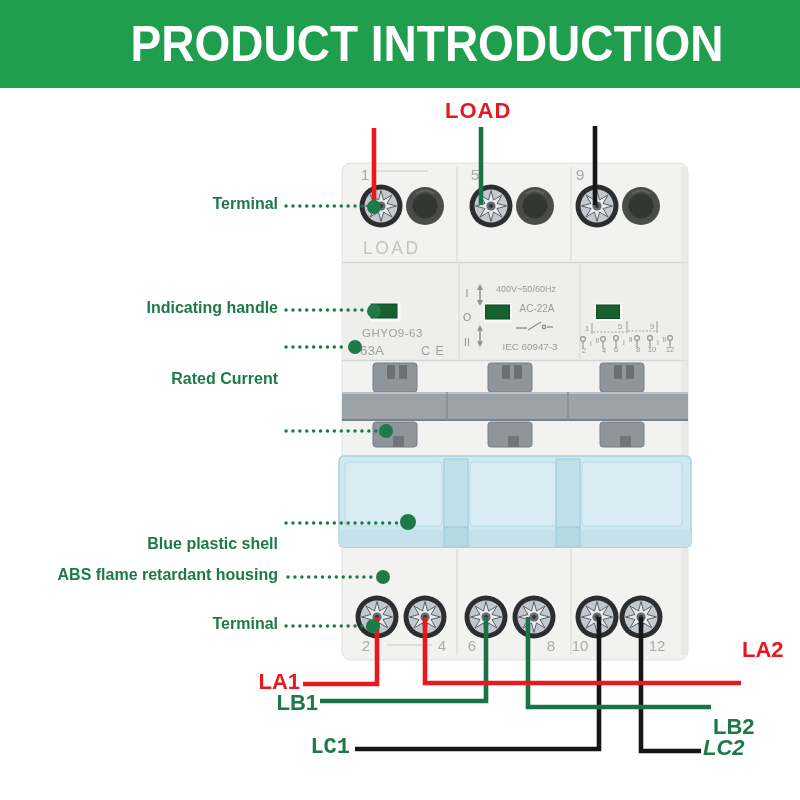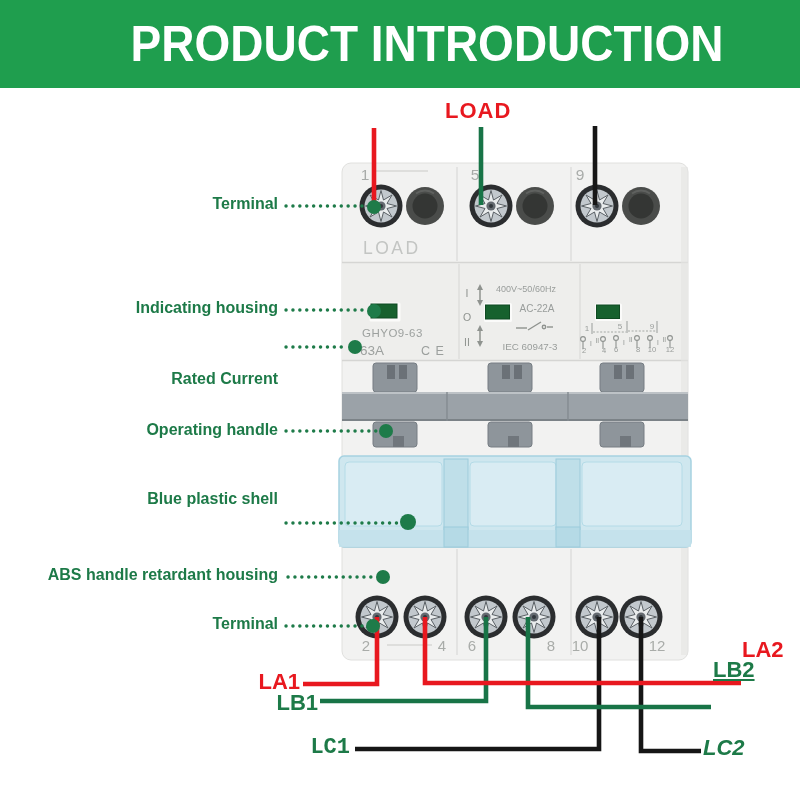--- a/index.html
+++ b/index.html
@@ -11,29 +11,29 @@
              transform:scaleY(1.08);white-space:nowrap;}
   svg.scene{position:absolute;left:0;top:0;}
   .lbl{position:absolute;white-space:nowrap;font-weight:bold;font-size:16px;
        color:#1d7a48;line-height:1;}
   .lbl.red{color:#e8181f;}
   .c-load{top:100px;left:445px;font-size:22px;letter-spacing:1px;}
   .c-terminal-top{top:196px;right:522px;}
   .c-indicating{top:300px;right:522px;}
   .c-rated{top:337px;right:522px;margin-top:34px;}
   .c-handle{top:422px;right:522px;}
-  .c-shell{top:491px;right:522px;}
+  .c-shell{top:536px;right:522px;}
   .c-abs{top:567px;right:522px;}
   .c-terminal-bot{top:616px;right:522px;}
   .phase{font-size:22px;}
   .p-la1{top:671px;right:500px;}
   .p-lb1{top:692px;right:482px;margin-left:40px;}
   .p-lc1{top:737px;right:450px;font-family:Liberation Mono, monospace;}
   .p-la2{top:639px;left:742px;}
-  .p-lb2{top:659px;left:713px;text-decoration:underline;}
+  .p-lb2{top:716px;left:713px;}
   .p-lc2{top:737px;left:703px;font-style:italic;}
   text{font-family:"Liberation Sans",sans-serif;}
 </style>
 </head>
 <body>
 
 <div class="stage">
 
   <div class="banner" style="background:#1f9e4e;">
     <h1>PRODUCT INTRODUCTION</h1>
@@ -240,25 +240,24 @@
       <circle cx="355" cy="347" r="7"></circle>
       <circle cx="386" cy="431" r="7"></circle>
       <circle cx="408" cy="522" r="8"></circle>
       <circle cx="383" cy="577" r="7"></circle>
       <circle cx="373" cy="626" r="7"></circle>
     </g>
   </svg>
 
   <div class="lbl red c-load">LOAD</div>
   <div class="lbl c-terminal-top">Terminal</div>
-  <div class="lbl c-indicating">Indicating housing</div>
+  <div class="lbl c-indicating">Indicating handle</div>
   <div class="lbl c-rated">Rated Current</div>
-  <div class="lbl c-handle">Operating handle</div>
   <div class="lbl c-shell">Blue plastic shell</div>
-  <div class="lbl c-abs">ABS handle retardant housing</div>
+  <div class="lbl c-abs">ABS flame retardant housing</div>
   <div class="lbl c-terminal-bot">Terminal</div>
 
   <div class="lbl red phase p-la1">LA1</div>
   <div class="lbl phase p-lb1">LB1</div>
   <div class="lbl phase p-lc1">LC1</div>
   <div class="lbl red phase p-la2">LA2</div>
   <div class="lbl phase p-lb2">LB2</div>
   <div class="lbl phase p-lc2">LC2</div>
 </div>
 

